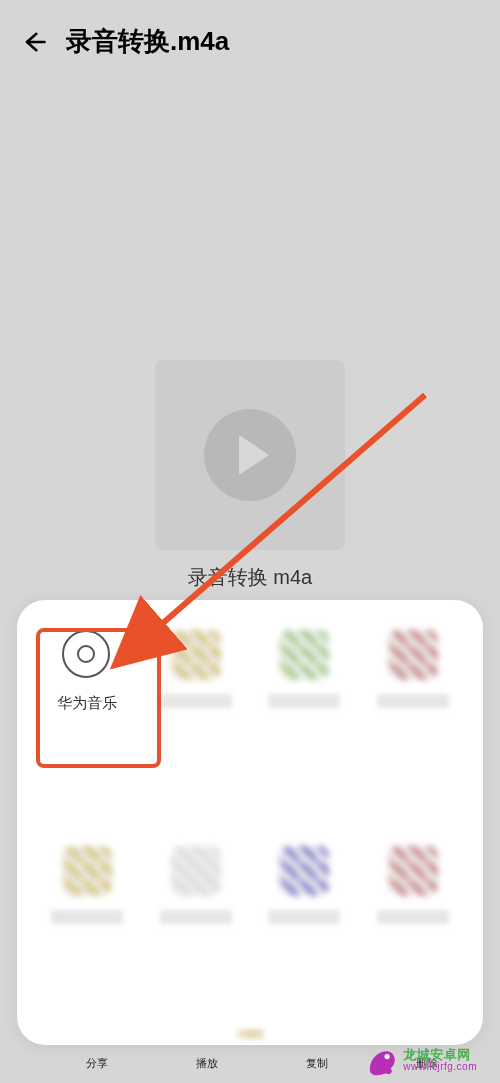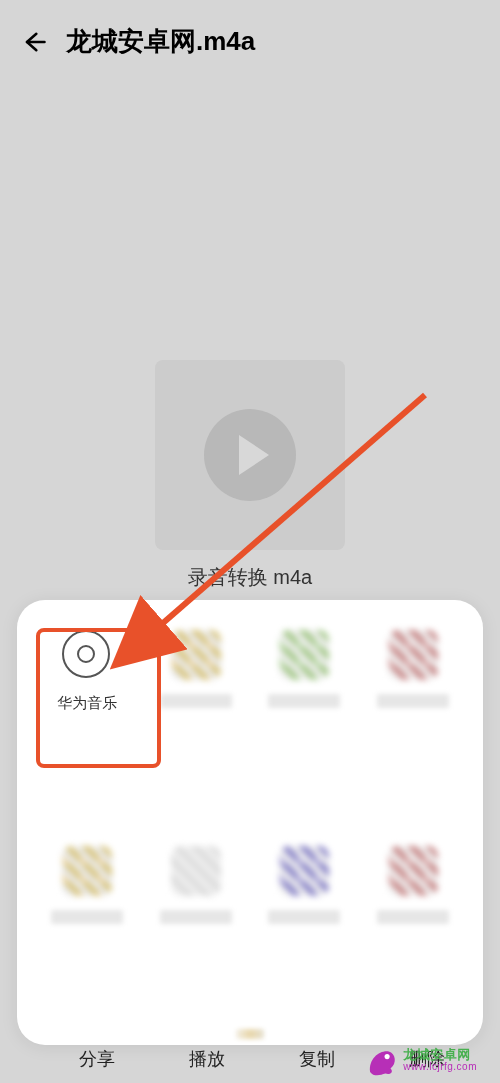--- a/index.html
+++ b/index.html
@@ -168,21 +168,21 @@
     .bottom-tabs {
       position: absolute;
       bottom: 12px;
       left: 0;
       right: 0;
       display: flex;
       justify-content: space-around;
       padding: 0 30px;
     }
     .bottom-tab {
-      font-size: 18px;
+      font-size: 11px;
       color: #222;
       margin-left: 24px;
     }
     .arrow {
       position: absolute;
       top: 380px;
       left: 70px;
       width: 380px;
       height: 300px;
       pointer-events: none;
@@ -217,21 +217,21 @@
     }
   </style>
 </head>
 <body>
 
 <div class="header">
   <svg class="back-icon" viewBox="0 0 24 24" fill="none" stroke="#000" stroke-width="2.2" stroke-linecap="round" stroke-linejoin="round">
     <polyline points="14 5 6 12 14 19"></polyline>
     <line x1="6" y1="12" x2="21" y2="12"></line>
   </svg>
-  <div class="page-title">龙城安卓网.m4a</div>
+  <div class="page-title">录音转换.m4a</div>
 </div>
 
 <div class="media-block">
   <div class="media-thumb">
     <div class="play-circle">
       <div class="play-triangle"></div>
     </div>
   </div>
   <div class="media-filename">录音转换 m4a</div>
 </div>

